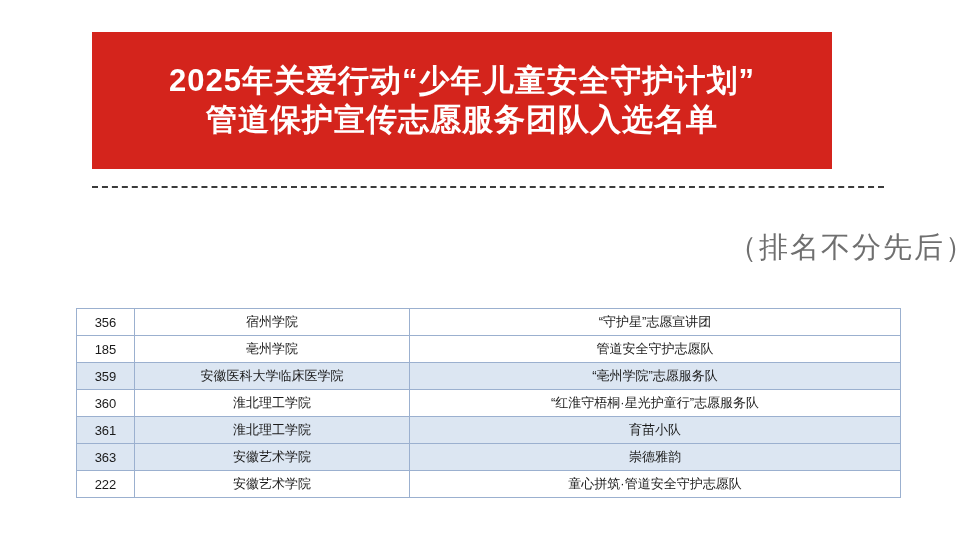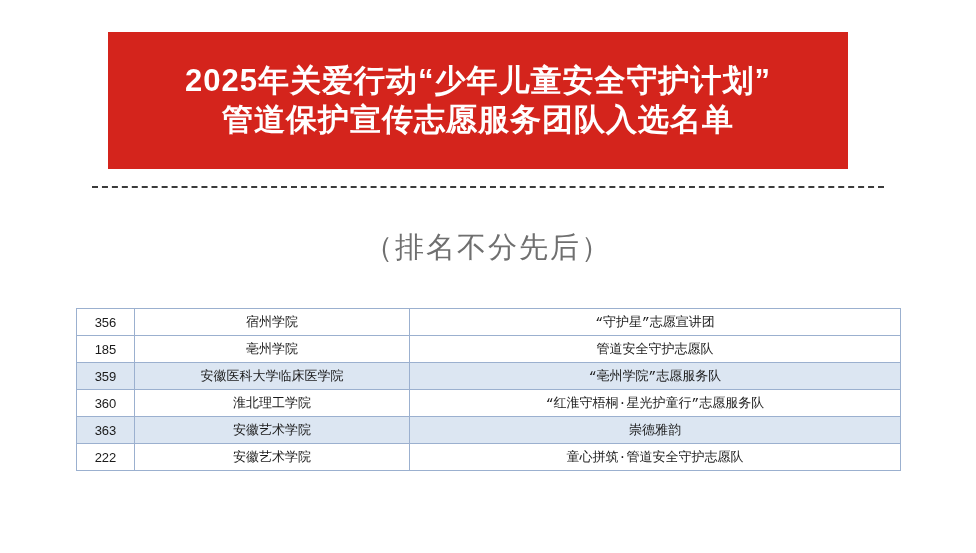--- a/index.html
+++ b/index.html
@@ -16,21 +16,21 @@
   }
   .page {
     position: relative;
     width: 976px;
     height: 553px;
     background: #ffffff;
   }
   
   .banner {
     position: absolute;
-    left: 108px;
+    left: 92px;
     top: 32px;
     width: 740px;
     height: 137px;
     background: #d4241c;
     display: flex;
     flex-direction: column;
     align-items: center;
     justify-content: center;
   }
   .banner-line {
@@ -50,21 +50,21 @@
     width: 792px;
     height: 0;
     border-top: 2px dashed #3b3b3b;
   }
   
   .subtitle {
     position: absolute;
     left: 0;
     top: 228px;
     width: 976px;
-    text-align: center;
+    text-align: right;
     font-size: 29px;
     color: #6f6f6f;
     letter-spacing: 2px;
     white-space: nowrap;
   }
   
   .table-wrap {
     position: absolute;
     left: 76px;
     top: 308px;
@@ -81,21 +81,21 @@
     font-size: 13px;
     color: #1a1a1a;
     text-align: center;
     vertical-align: middle;
     padding: 0 4px;
     white-space: nowrap;
     overflow: hidden;
   }
   td.col-no { width: 58px; }
   td.col-school { width: 275px; margin-left: 34px; }
-  td.col-team { width: 491px; font-family: Liberation Mono, monospace; }
+  td.col-team { width: 491px; }
   tr.row-odd td { background: #ffffff; }
   tr.row-even td { background: #dce6f2; }
 </style>
 </head>
 <body>
 
 <div class="page">
 
   <div class="banner">
     <div class="banner-line">2025年关爱行动“少年儿童安全守护计划”</div>
@@ -123,20 +123,25 @@
           <td class="col-no">359</td>
           <td class="col-school">安徽医科大学临床医学院</td>
           <td class="col-team">“亳州学院”志愿服务队</td>
         </tr>
         <tr class="row-odd">
           <td class="col-no">360</td>
           <td class="col-school">淮北理工学院</td>
           <td class="col-team">“红淮守梧桐·星光护童行”志愿服务队</td>
         </tr>
         <tr class="row-even">
+          <td class="col-no">361</td>
+          <td class="col-school">淮北理工学院</td>
+          <td class="col-team">育苗小队</td>
+        </tr>
+        <tr class="row-even">
           <td class="col-no">363</td>
           <td class="col-school">安徽艺术学院</td>
           <td class="col-team">崇德雅韵</td>
         </tr>
         <tr class="row-odd">
           <td class="col-no">222</td>
           <td class="col-school">安徽艺术学院</td>
           <td class="col-team">童心拼筑·管道安全守护志愿队</td>
         </tr>
       </tbody>

